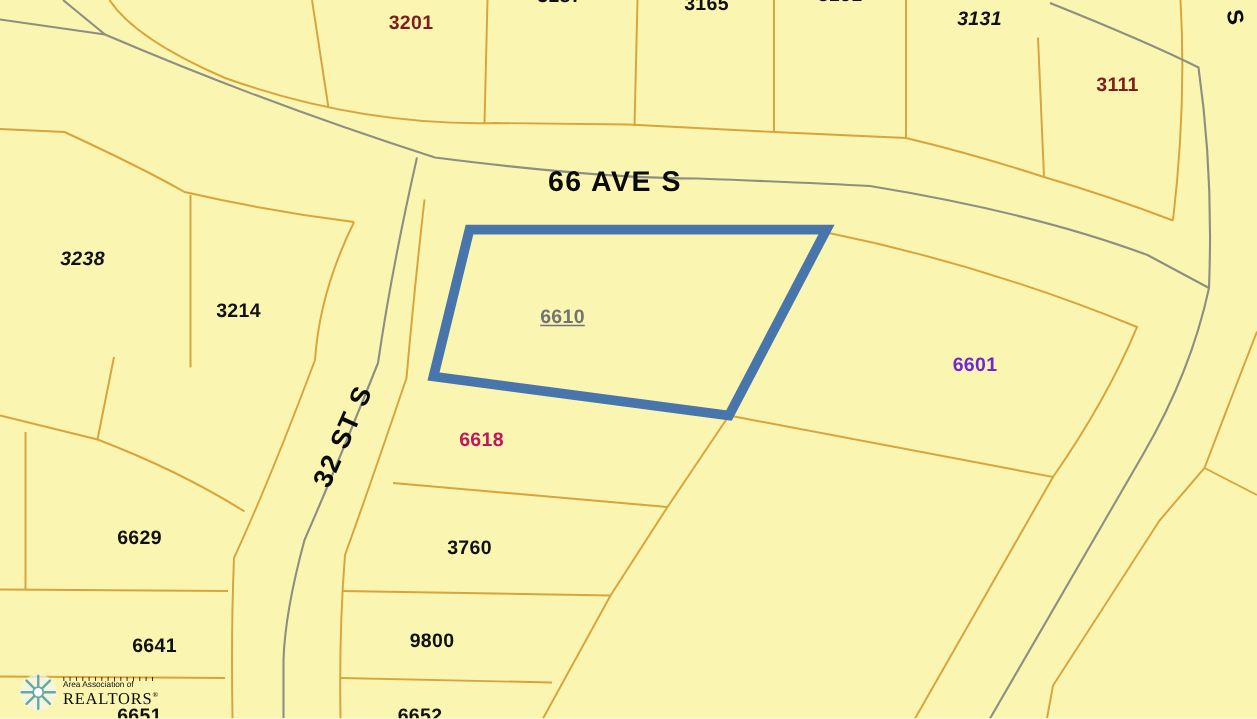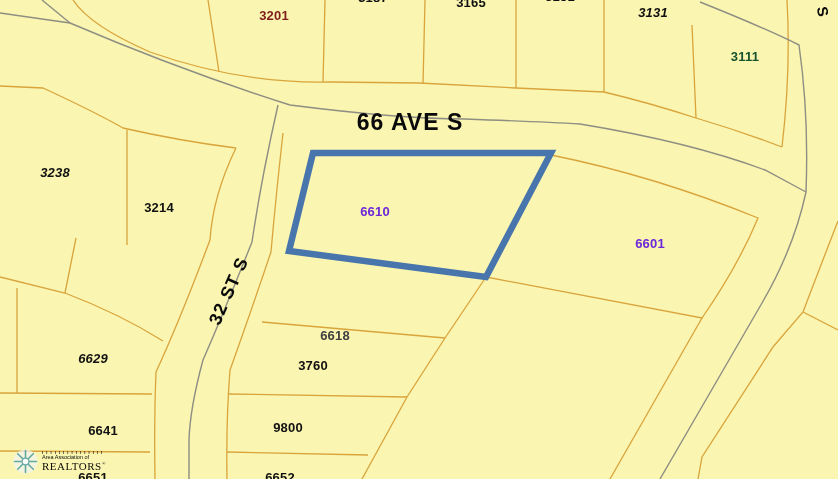--- a/index.html
+++ b/index.html
@@ -83,35 +83,35 @@
 
     <polygon points="313,153 551,153 486,277 289,251" fill="none" stroke-width="6.5" stroke-linejoin="miter" stroke="#4875AC"></polygon>
   </svg>
 
   <div id="plabels">
       <div class="plabel" style="left: 274px; top: 15px; color: #7f1d1d; text-align: right;">3201</div>
       <div class="plabel" style="left: 373px; top: -3px; color: rgb(17, 17, 17);">3187</div>
       <div class="plabel" style="left: 471px; top: 2px; color: rgb(17, 17, 17);">3165</div>
       <div class="plabel" style="left: 560px; top: -4px; color: rgb(17, 17, 17);">3151</div>
       <div class="plabel" style="left: 653px; top: 12px; color: rgb(17, 17, 17); font-style: italic;">3131</div>
-      <div class="plabel" style="left: 745px; top: 56px; color: #14532d;">3111</div>
+      <div class="plabel" style="left: 745px; top: 56px; color: #7f1d1d;">3111</div>
       <div class="plabel" style="left: 55px; top: 172px; color: rgb(17, 17, 17); font-style: italic;">3238</div>
       <div class="plabel" style="left: 159px; top: 207px; color: rgb(17, 17, 17);">3214</div>
-      <div class="plabel" style="left: 375px; top: 211px; color: #6d28d9;">6610</div>
+      <div class="plabel" style="left: 375px; top: 211px; color: #737373; text-decoration: underline;">6610</div>
       <div class="plabel" style="left: 650px; top: 243px; color: #6d28d9;">6601</div>
-      <div class="plabel" style="left: 335px; top: 293px; color: #404040; margin-top: 42px;">6618</div>
-      <div class="plabel" style="left: 93px; top: 358px; color: rgb(17, 17, 17); font-style: italic;">6629</div>
+      <div class="plabel" style="left: 321px; top: 293px; color: #be185d;">6618</div>
+      <div class="plabel" style="left: 93px; top: 358px; color: rgb(17, 17, 17);">6629</div>
       <div class="plabel" style="left: 313px; top: 365px; color: rgb(17, 17, 17);">3760</div>
       <div class="plabel" style="left: 103px; top: 430px; color: rgb(17, 17, 17);">6641</div>
       <div class="plabel" style="left: 288px; top: 427px; color: rgb(17, 17, 17);">9800</div>
       <div class="plabel" style="left: 93px; top: 477px; color: rgb(17, 17, 17);">6651</div>
       <div class="plabel" style="left: 280px; top: 477px; color: rgb(17, 17, 17);">6652</div>
     </div>
   <div id="slabels">
-      <div class="street-label" style="left: 410px; top: 122px; font-size: 23px; transform: translate(-50%, -50%) rotate(0deg);">66 AVE S</div>
+      <div class="street-label" style="left: 410px; top: 122px; font-size: 19px; transform: translate(-50%, -50%) rotate(0deg);">66 AVE S</div>
       <div class="street-label" style="left: 229px; top: 291px; font-size: 18px; transform: translate(-50%, -50%) rotate(-66deg);">32 ST S</div>
       <div class="street-label" style="left: 823px; top: 12px; font-size: 15px; transform: translate(-50%, -50%) rotate(80deg);">S</div>
     </div>
 
   <div id="logo">
     <svg width="27" height="27" viewBox="0 0 27 27">
       <circle cx="13.5" cy="13.5" r="12" fill="#F2F6F1" opacity="0.75"></circle>
       <g stroke="#5FA4A4" stroke-width="1.6" stroke-linecap="round">
         <line x1="13.5" y1="2.5" x2="13.5" y2="24.5"></line>
         <line x1="2.5" y1="13.5" x2="24.5" y2="13.5"></line>

